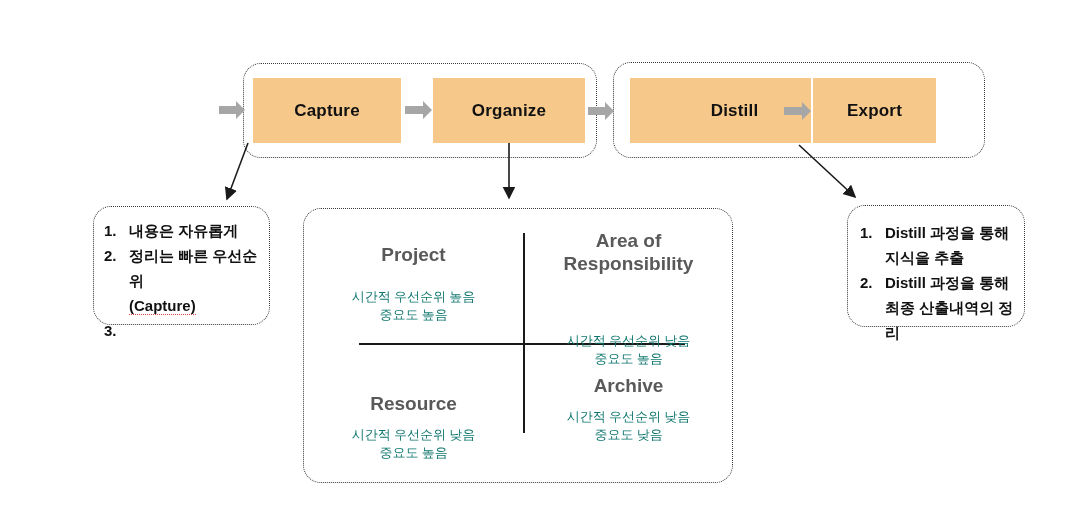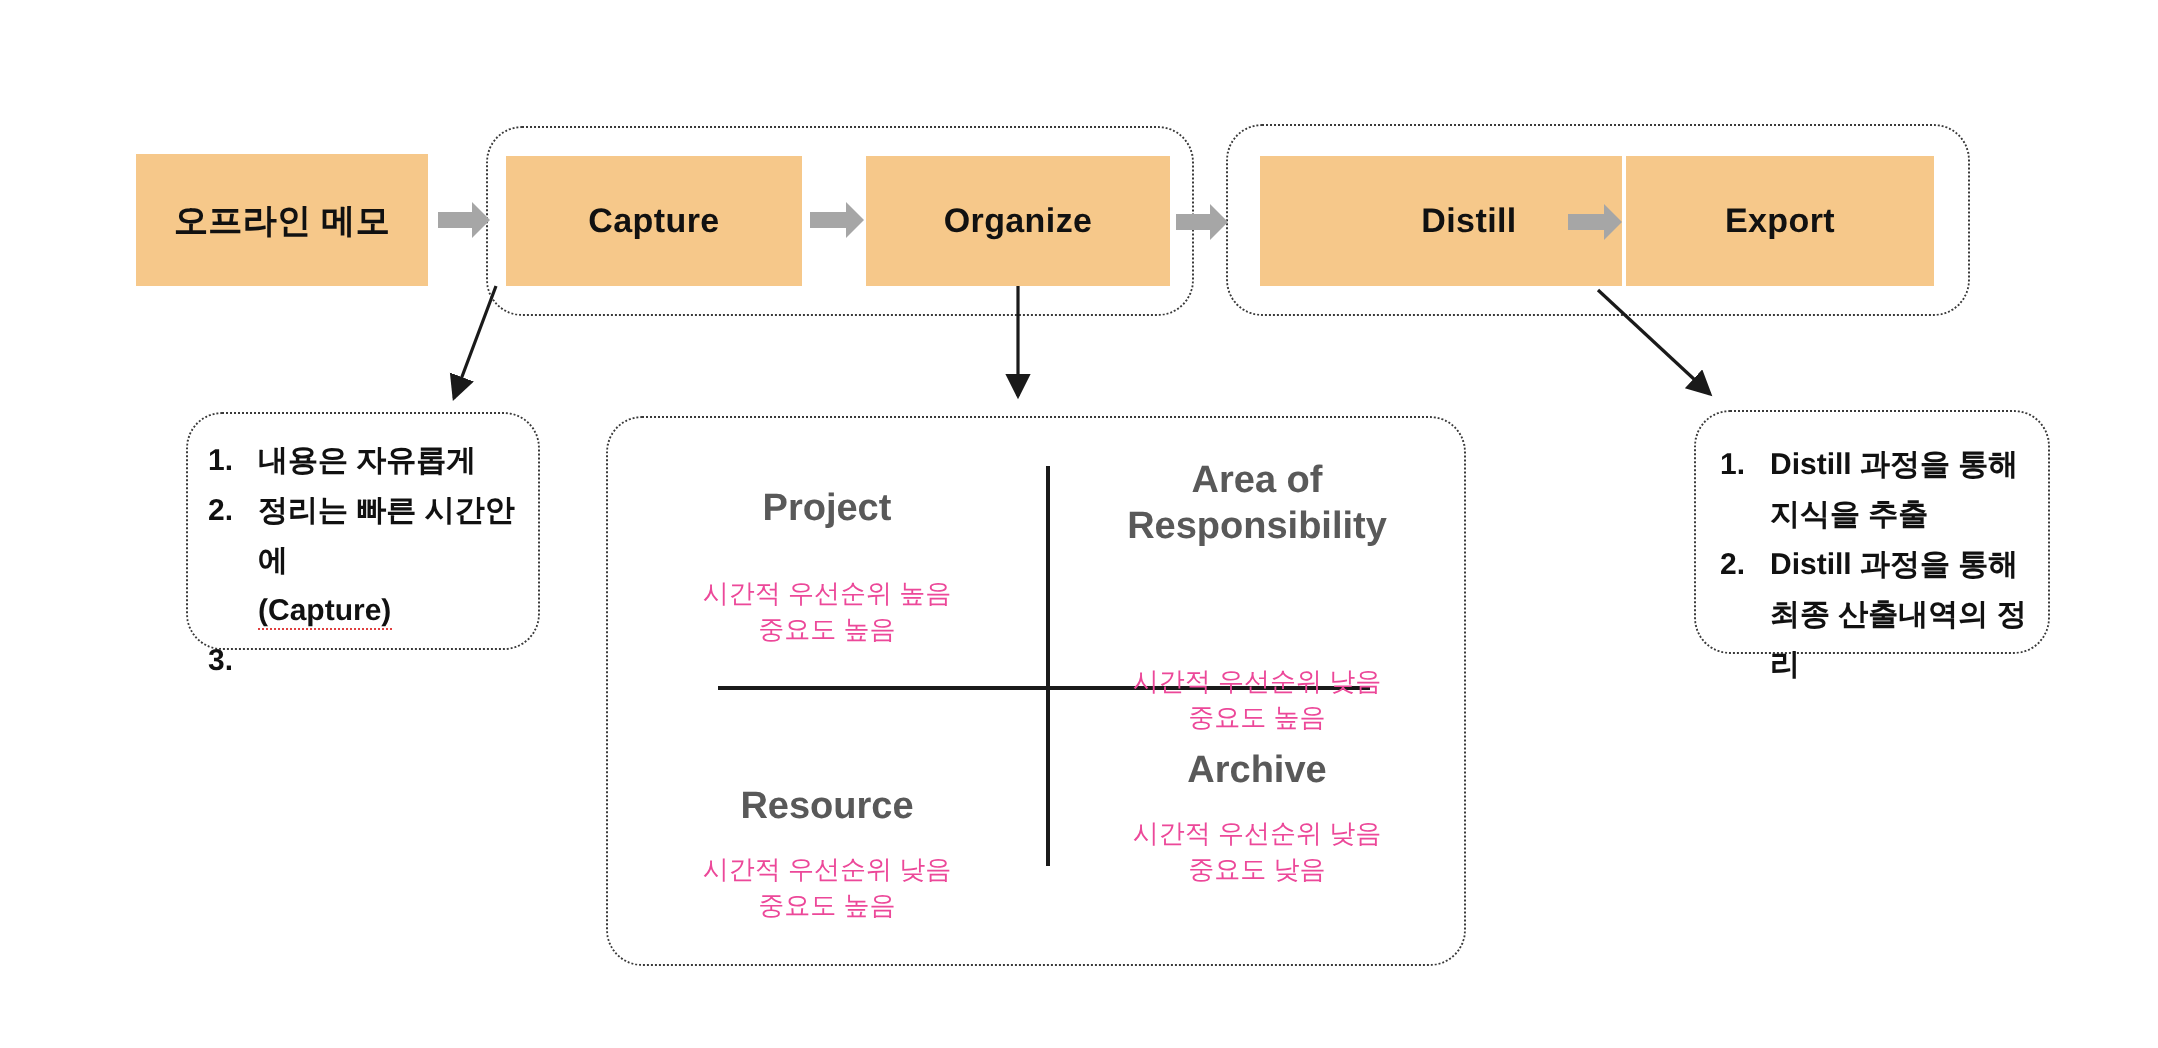--- a/index.html
+++ b/index.html
@@ -15,21 +15,21 @@
     position:absolute;
     background:#F6C88A;
     display:flex;align-items:center;justify-content:center;
     font-size:17px;font-weight:bold;color:#111111;
     letter-spacing:0.2px;
   }
   #box-offline{left:68px;top:77px;width:146px;height:66px;}
   #box-capture{left:253px;top:78px;width:148px;height:65px;}
   #box-organize{left:433px;top:78px;width:152px;height:65px;}
   #box-distill{left:630px;top:78px;width:153px;height:65px;padding-left:28px;}
-  #box-export{left:813px;top:78px;width:154px;height:65px;}
+  #box-export{left:813px;top:78px;width:123px;height:65px;}
 
   
   .dotted{
     position:absolute;
     border:1.5px dotted #3a3a3a;
     border-radius:18px;
     background:transparent;
     box-sizing:border-box;
   }
   #group-1{left:243px;top:63px;width:354px;height:95px;}
@@ -69,52 +69,51 @@
     display:flex;align-items:center;justify-content:center;
   }
   .qcell.top .qtitle-wrap{height:50px;}
   .qcell.bottom .qtitle-wrap{height:26px;}
   .qtitle{
     font-size:19px;font-weight:bold;color:#595959;
     line-height:23px;max-width:175px;
   }
   .qsub{
     margin-top:9px;
-    font-size:13px;color:#ec4899;line-height:18px;
+    font-size:13px;color:#0f766e;line-height:18px;font-family:Liberation Serif, serif;
   }
   .qcell.bottom .qsub{margin-top:10px;}
 
   
   #overlay{position:absolute;left:0;top:0;width:1079px;height:524px;pointer-events:none;}
 </style>
 </head>
 <body>
 
 <div class="canvas">
 
   <div class="dotted" id="group-1"></div>
   <div class="dotted" id="group-2"></div>
 
-  <div class="stage" id="box-offline">오프라인 메모</div>
   <div class="stage" id="box-organize">Organize</div>
   <div class="stage" id="box-capture">Capture</div>
   <div class="stage" id="box-distill">Distill</div>
   <div class="stage" id="box-export">Export</div>
 
   <div class="note" id="note-left">
     <div class="note-row">
       <span class="note-num">1.</span>
       <div class="note-lines">
           <div>내용은 자유롭게</div>
         </div>
     </div>
     <div class="note-row">
       <span class="note-num">2.</span>
       <div class="note-lines">
-        <div>정리는 빠른 시간안에</div>
+        <div>정리는 빠른 우선순위</div>
         <div><span class="spell-error">(Capture)</span></div>
       </div>
     </div>
     <div class="note-row">
       <span class="note-num">3.</span>
     </div>
   </div>
 
   <div class="dotted" id="quad">
     <div class="qline" id="quad-hline"></div>

